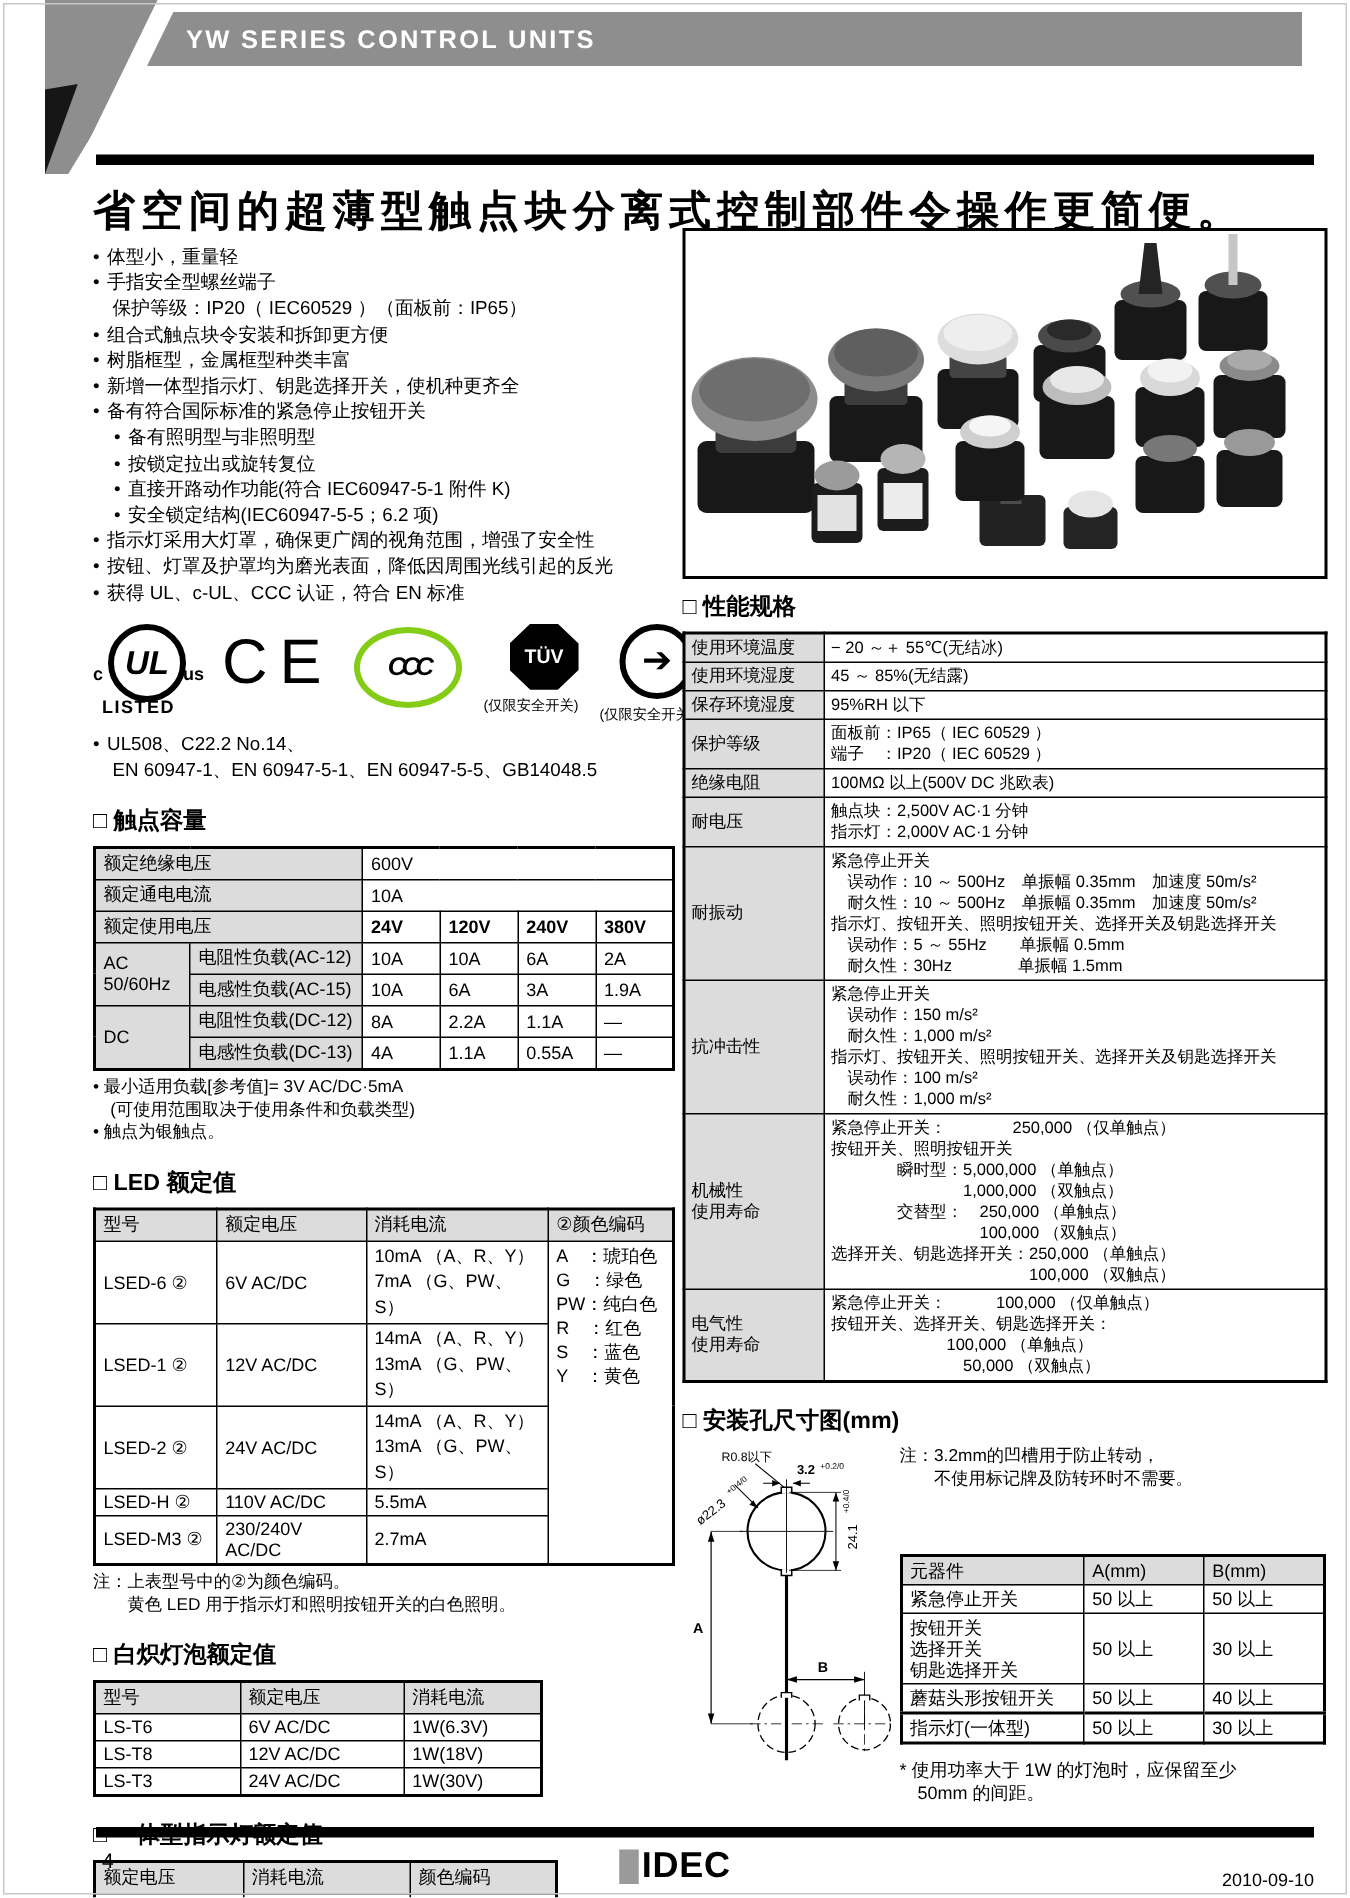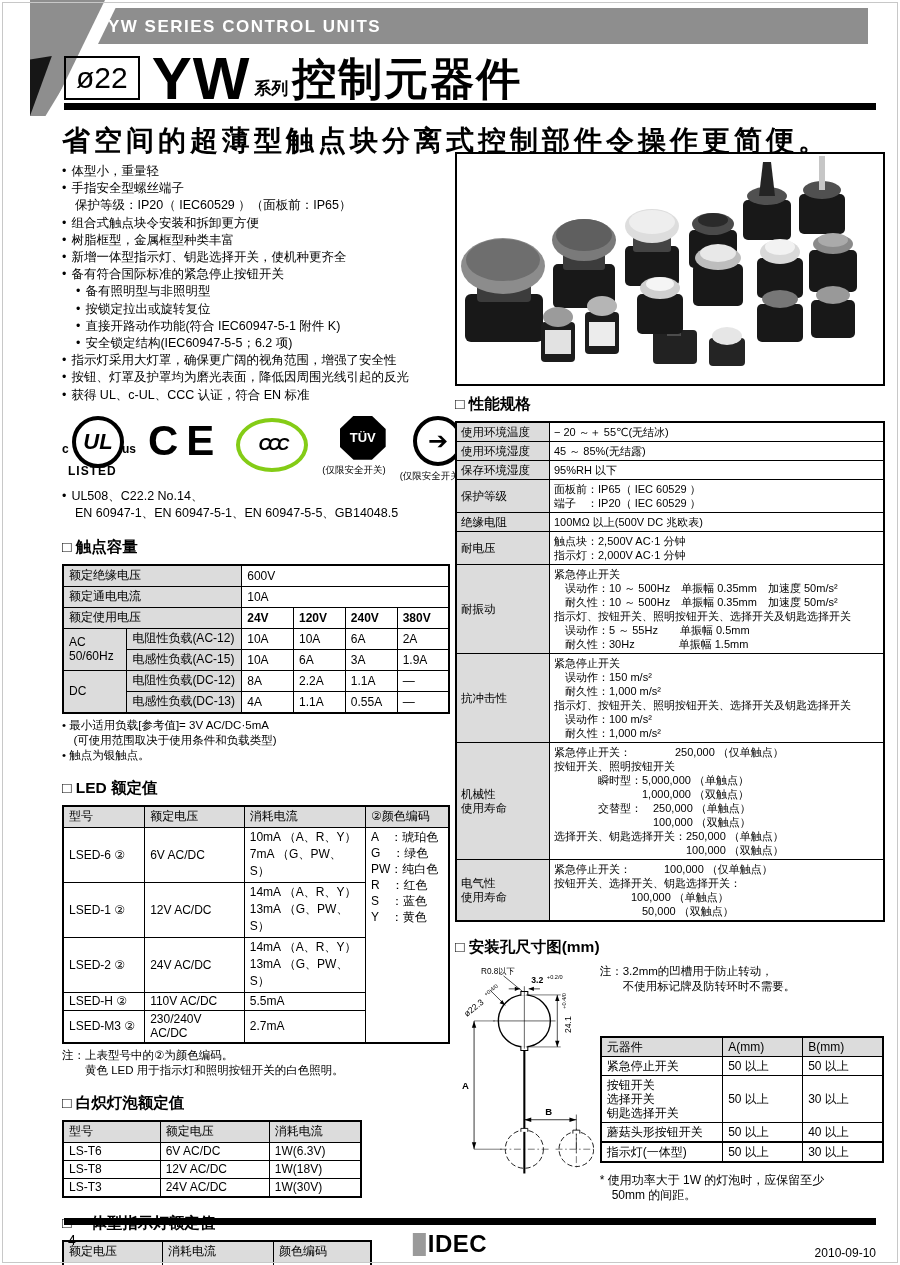--- a/index.html
+++ b/index.html
@@ -2,21 +2,21 @@
 <html><head>
 <meta charset="utf-8">
 <style>
   html,body{margin:0;padding:0;background:#fff;}
   body{font-family:"Liberation Sans","DejaVu Sans",sans-serif;color:#000;}
   .sheet{position:relative;width:900px;height:1265px;background:#fff;overflow:hidden;}
   .frame{position:absolute;inset:2px;border:1px solid #c8c8c8;pointer-events:none;z-index:50;}
 
   
   .band{position:absolute;left:40px;top:8px;width:828px;height:36px;background:#8e8e8e;}
-  .band-title{position:absolute;left:108px;top:17px;color:#fff;font-weight:bold;font-size:17px;letter-spacing:1.5px;}
+  .band-title{position:absolute;left:124px;top:17px;color:#fff;font-weight:bold;font-size:17px;letter-spacing:1.5px;}
   .tri-gray{position:absolute;left:30px;top:0;width:86px;height:116px;background:#8e8e8e;
             clip-path:polygon(0 0,100% 0,18% 100%,0 100%);}
   .stripe{position:absolute;left:76px;top:-10px;width:13px;height:142px;background:#fff;transform:rotate(26deg);}
   .wedge{position:absolute;left:30px;top:56px;width:28px;height:60px;background:#161616;
          clip-path:polygon(0 6%,78% 0,0 100%);}
   .title-row{position:absolute;left:64px;top:48px;height:54px;display:flex;align-items:flex-end;}
   .badge{border:2px solid #000;font-size:30px;padding:0 10px;line-height:40px;margin-right:12px;margin-bottom:2px;}
   .yw{font-size:60px;font-weight:bold;line-height:46px;letter-spacing:1px;}
   .series{font-size:17px;font-weight:bold;margin:0 4px 2px 4px;}
   .title-cn{font-size:44px;font-weight:bold;line-height:46px;letter-spacing:2px;}
@@ -36,21 +36,21 @@
   .feat.cont::before{content:"";margin:0;}
 
   
   .certs{display:flex;align-items:flex-start;margin-top:12px;height:64px;}
   .ul-wrap{position:relative;width:78px;height:62px;flex:none;}
   .ul-circle{position:absolute;left:10px;top:0;width:44px;height:44px;border:4px solid #000;border-radius:50%;
              display:flex;align-items:center;justify-content:center;font-weight:900;font-size:22px;font-style:italic;}
   .ul-c{position:absolute;left:0;top:26px;font-size:12px;font-weight:bold;}
   .ul-us{position:absolute;left:60px;top:26px;font-size:12px;font-weight:bold;}
   .ul-listed{position:absolute;left:6px;top:48px;font-size:12px;font-weight:900;letter-spacing:1px;}
-  .ce{font-size:42px;font-weight:700;letter-spacing:8px;margin:0 14px 0 8px;flex:none;line-height:50px;}
+  .ce{font-size:42px;font-weight:400;letter-spacing:8px;margin:0 14px 0 8px;flex:none;line-height:50px;}
   .ccc{width:64px;height:46px;border:4px solid #84cc16;border-radius:50%;display:flex;align-items:center;justify-content:center;
        font-weight:900;font-size:17px;font-style:italic;letter-spacing:-3px;flex:none;margin-top:2px;}
   .mark-col{display:flex;flex-direction:column;align-items:flex-end;flex:none;margin-left:14px;}
   .tuv-oct{width:46px;height:44px;background:#000;color:#fff;display:flex;align-items:center;justify-content:center;
            font-weight:900;font-size:13px;clip-path:polygon(30% 0,70% 0,100% 30%,100% 70%,70% 100%,30% 100%,0 70%,0 30%);}
   .arrow-circ{width:42px;height:42px;border:4px solid #000;border-radius:50%;display:flex;align-items:center;justify-content:center;
               font-size:24px;font-weight:900;}
   .mark-cap{font-size:9.5px;margin-top:4px;white-space:nowrap;}
   .standards{font-size:12.5px;line-height:17px;margin-top:8px;}
   .standards .l1{padding-left:13px;text-indent:-13px;}
@@ -99,26 +99,20 @@
 
 <div class="sheet">
   <div class="frame"></div>
 
   <div class="band"></div>
   <div class="tri-gray"></div>
   <div class="stripe"></div>
   <div class="wedge"></div>
   <div class="band-title">YW SERIES CONTROL UNITS</div>
 
-  <div class="title-row">
-    <span class="badge">ø22</span>
-    <span class="yw">YW</span>
-    <span class="series">系列</span>
-    <span class="title-cn">控制元器件</span>
-  </div>
   <div class="rule"></div>
 
   <div class="heading">省空间的超薄型触点块分离式控制部件令操作更简便。</div>
 
   <div class="col-left">
     <div class="features">
       <div class="feat">体型小，重量轻</div>
       <div class="feat">手指安全型螺丝端子</div>
       <div class="feat cont">保护等级：IP20（ IEC60529 ）（面板前：IP65）</div>
       <div class="feat">组合式触点块令安装和拆卸更方便</div>

